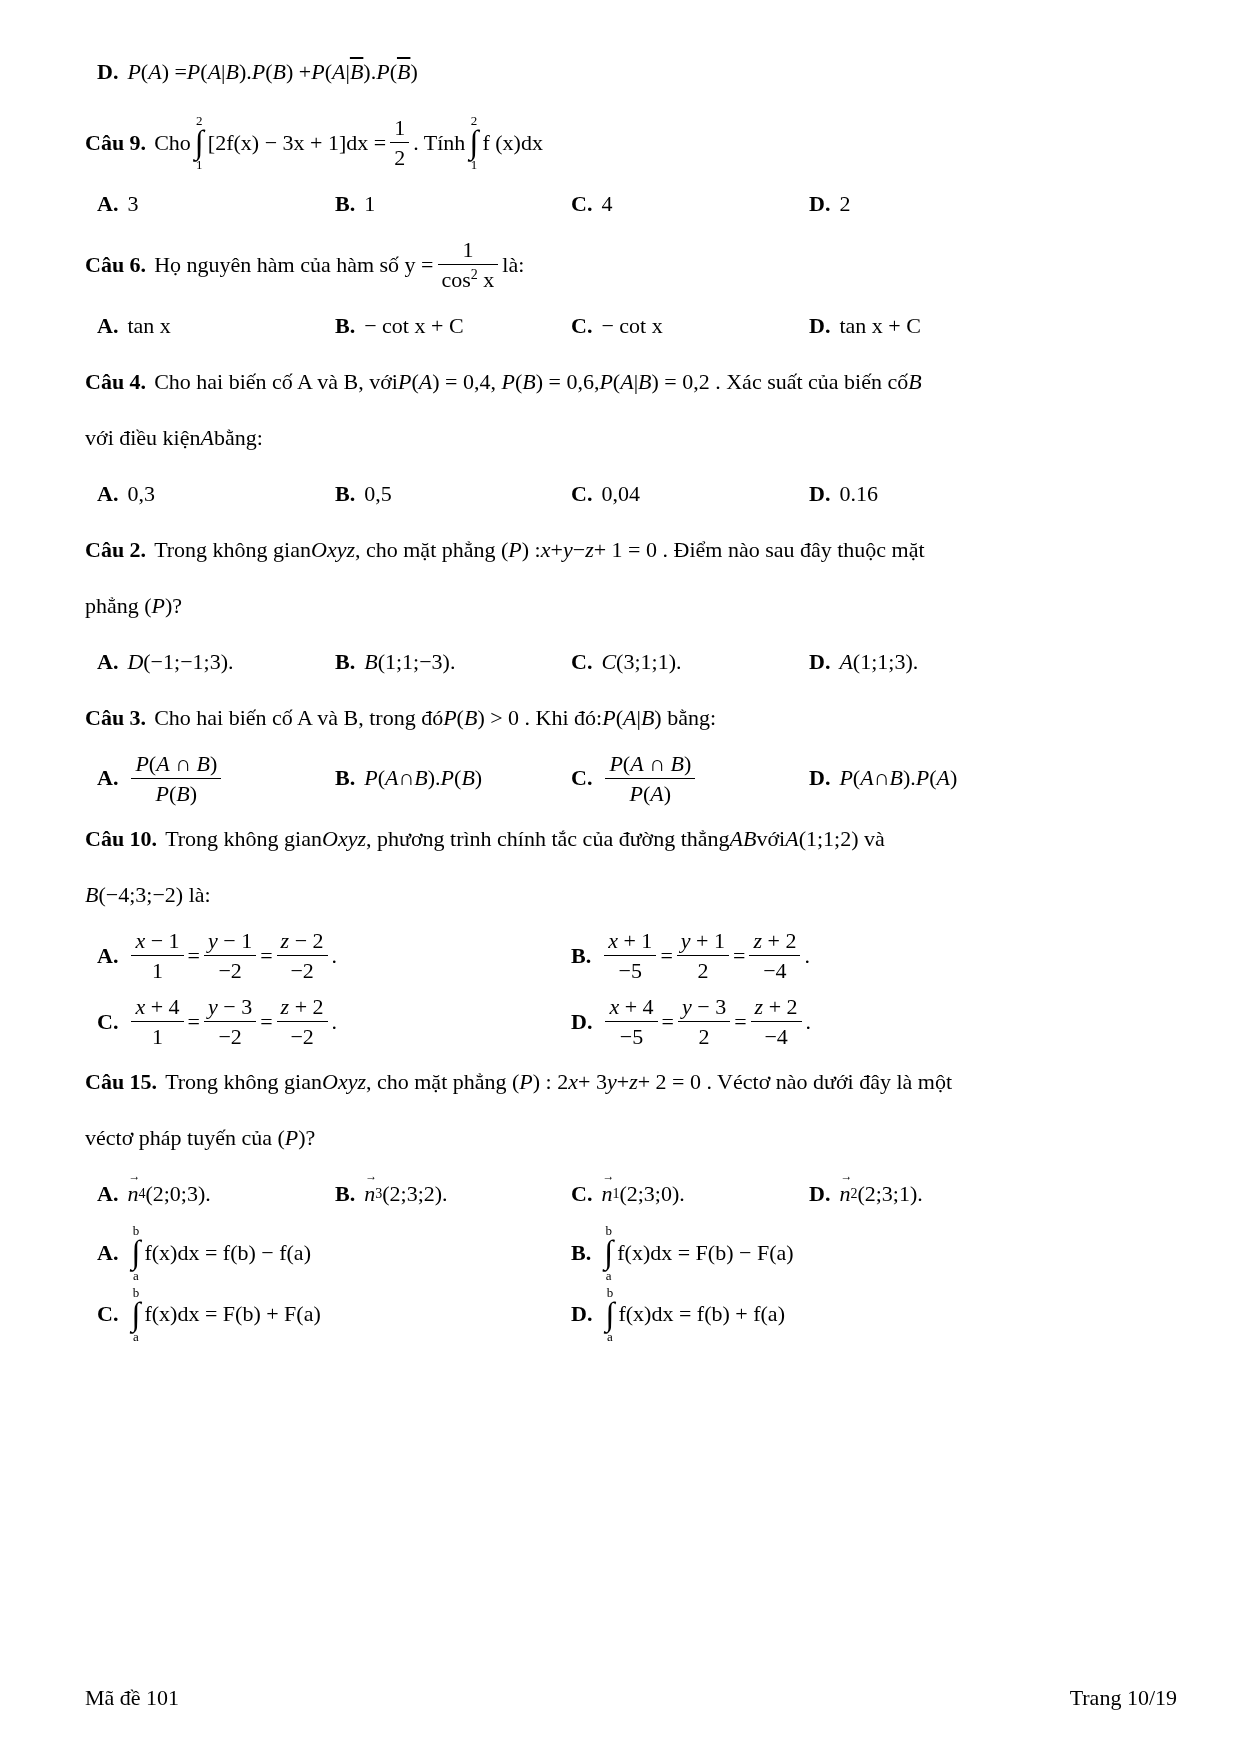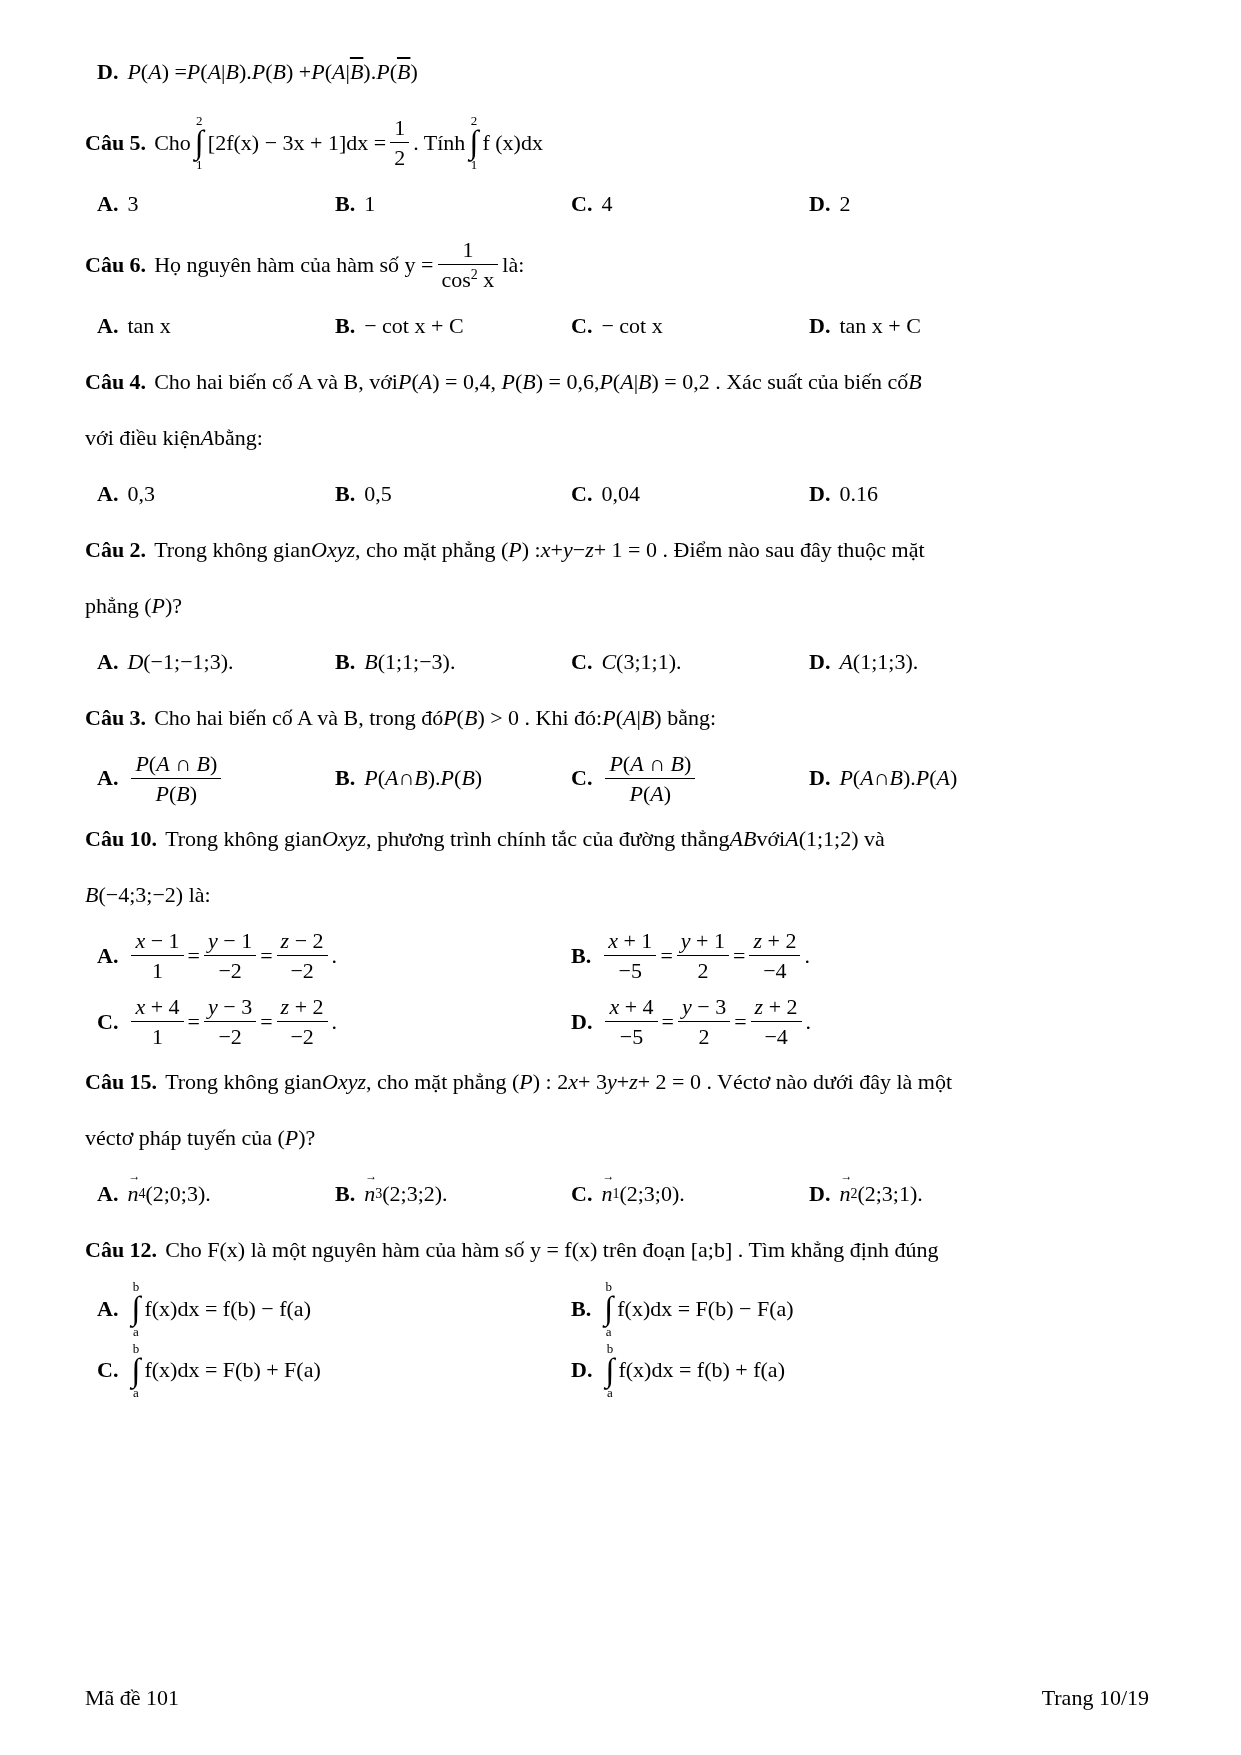--- a/index.html
+++ b/index.html
@@ -30,38 +30,38 @@
   .itg .sign{font-size:33px;line-height:.95;}
   
   .ol{text-decoration:overline;}
   
   .vec{position:relative;display:inline-block;}
   .vec::after{content:'\2192';position:absolute;left:1px;top:-12px;font-size:12px;}
   sub{font-size:14px;}
   sup{font-size:14px;}
   i{font-style:italic;}
   .footer{
-    position:absolute;left:85px;right:92px;bottom:44px;
+    position:absolute;left:85px;right:64px;bottom:44px;
     display:flex;justify-content:space-between;font-size:22px;
   }
 </style>
 </head>
 <body>
 
 <div class="page">
 
   <div class="line opt-intro">
     <b class="olabel">D.</b>
     <span class="ocontent"><i>P</i>(<i>A</i>) = <i>P</i>(<i>A</i>|<i>B</i>).<i>P</i>(<i>B</i>) + <i>P</i>(<i>A</i>|<span class="ol"><i>B</i></span>).<i>P</i>(<span class="ol"><i>B</i></span>)</span>
   </div>
 
   <div id="qlist">
       <div class="qblock">
         <div class="line stem-line">
-          <b class="qnum">Câu 5.</b>
+          <b class="qnum">Câu 9.</b>
           <span class="ocontent">Cho <span class="itg">
               <span class="up">2</span>
               <span class="sign">∫</span>
               <span class="dn">1</span>
             </span>[2f(x) − 3x + 1]dx = <span class="frac">
               <span class="num">1</span>
               <span class="den">2</span>
             </span> . Tính <span class="itg">
               <span class="up">2</span>
               <span class="sign">∫</span>
@@ -288,24 +288,20 @@
             <b class="olabel">C.</b>
             <span class="ocontent"><span class="vec"><i>n</i></span><sub>1</sub> (2;3;0).</span>
           </div>
           <div class="opt">
             <b class="olabel">D.</b>
             <span class="ocontent"><span class="vec"><i>n</i></span><sub>2</sub> (2;3;1).</span>
           </div>
         </div>
       </div>
       <div class="qblock">
-        <div class="line stem-line">
-          <b class="qnum">Câu 12.</b>
-          <span class="ocontent">Cho F(x) là một nguyên hàm của hàm số y = f(x) trên đoạn [a;b] . Tìm khẳng định đúng</span>
-        </div>
         <div class="optrow cols2">
           <div class="opt">
             <b class="olabel">A.</b>
             <span class="ocontent"><span class="itg">
                 <span class="up">b</span>
                 <span class="sign">∫</span>
                 <span class="dn">a</span>
               </span>f(x)dx = f(b) − f(a)</span>
           </div>
           <div class="opt">

